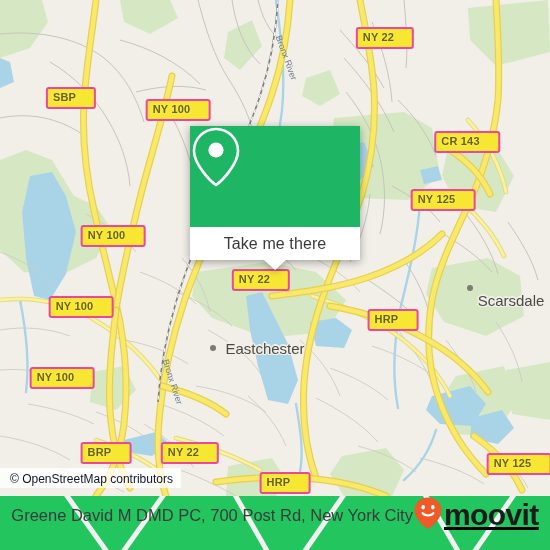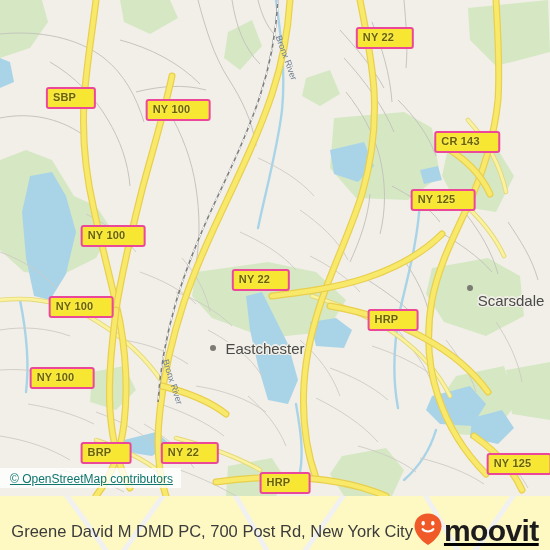--- a/index.html
+++ b/index.html
@@ -86,31 +86,30 @@
     border-left:11px solid transparent;
     border-right:11px solid transparent;
     border-top:10px solid #fff;
   }
 
   
   #attribution {
     position:absolute;
     left:0; top:468px;
     background:rgba(255,255,255,.78);
-    font-size:12px; color:#0f766e;
+    font-size:12px; color:#0f172a;
     padding:4px 8px 2px 10px;
-    text-decoration:underline;
   }
 
   
   #footer {
     position:absolute; left:0; top:496px;
     width:550px; height:54px;
-    background:#fef9c3;
-    display:flex; align-items:flex-end; justify-content:center;
+    background:#22c55e;
+    display:flex; align-items:flex-start; justify-content:center;
     overflow:hidden;
   }
   #footer-bg { position:absolute; left:0; top:0; }
   #footer-inner {
     position:relative;
     display:flex; align-items:center; justify-content:center;
     width:100%;
   }
   #footer-title {
     font-size:16.5px; color:#3b3b3b; white-space:nowrap;
@@ -312,20 +311,34 @@
     <div class="shield" style="left:113px; top:236px;">NY 100</div>
     <div class="shield" style="left:261px; top:280px;">NY 22</div>
     <div class="shield" style="left:81px;  top:307px;">NY 100</div>
     <div class="shield" style="left:393px; top:320px;">HRP</div>
     <div class="shield" style="left:62px;  top:378px;">NY 100</div>
     <div class="shield" style="left:106px;  top:453px;">BRP</div>
     <div class="shield" style="left:190px; top:453px;">NY 22</div>
     <div class="shield" style="left:285px; top:483px;">HRP</div>
     <div class="shield" style="left:519px; top:464px;">NY 125</div>
 
+    <div id="popup">
+      <div id="popup-green">
+        <span>
+          <svg width="52" height="62" viewBox="0 0 52 62">
+            <path d="M26,3 C13.8,3 4,12.8 4,25 C4,38 20,55 26,59 C32,55 48,38 48,25 C48,12.8 38.2,3 26,3 Z" fill="none" stroke="#ffffff" stroke-width="2.6"></path>
+            <circle cx="26" cy="24" r="7.6" fill="#ffffff"></circle>
+          </svg>
+        </span>
+      </div>
+      <div id="popup-white">
+        <span id="popup-label">Take me there</span>
+      </div>
+      <div id="popup-tip"></div>
+    </div>
 
     <div id="attribution">© OpenStreetMap contributors</div>
   </div>
 
   <div id="footer">
     <svg id="footer-bg" width="550" height="54">
       <g stroke="#f1f1f1" stroke-width="5" fill="none">
         <path d="M60,-10 L110,60"></path>
         <path d="M120,60 L170,-10"></path>
         <path d="M230,-10 L270,60"></path>

